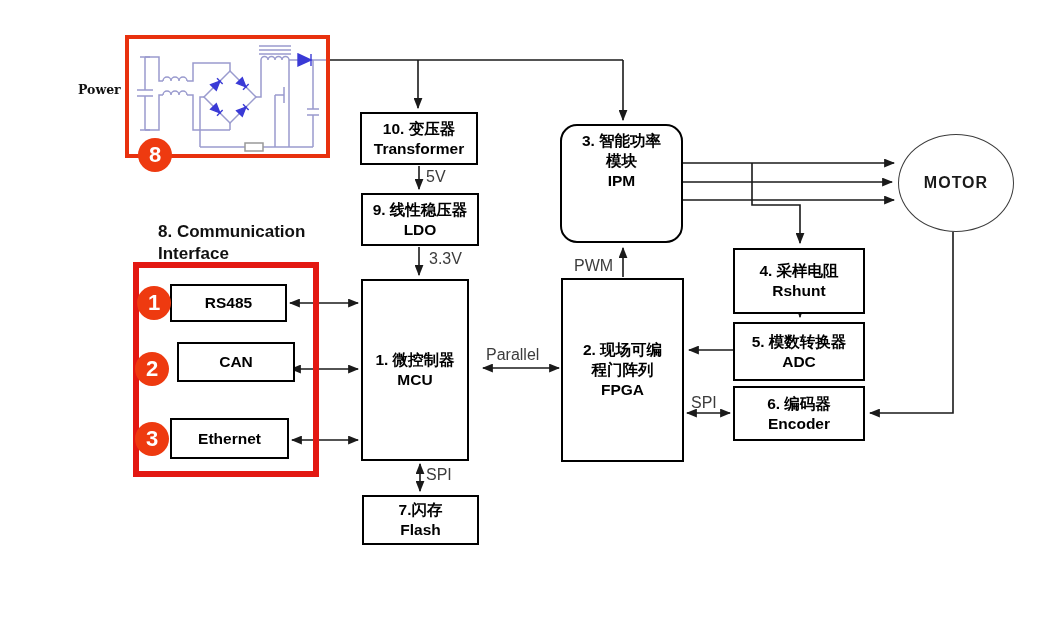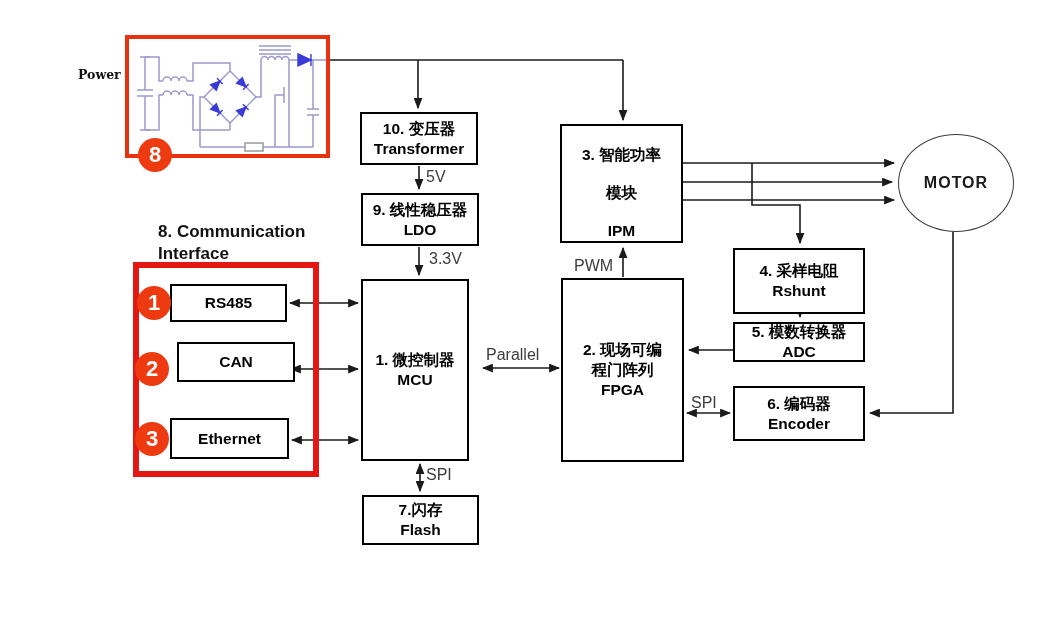--- a/index.html
+++ b/index.html
@@ -7,38 +7,38 @@
     position:relative;width:1044px;height:624px;background:#ffffff;overflow:hidden;
     font-family:"Liberation Sans","DejaVu Sans",sans-serif;
     border-bottom:1px solid #e3e3e3;
   }
   svg.overlay{position:absolute;left:0;top:0;z-index:1;pointer-events:none;}
   .block{
     position:absolute;z-index:3;background:#fff;border:2px solid #000;box-sizing:border-box;
     display:flex;flex-direction:column;align-items:center;justify-content:center;
     font-weight:bold;font-size:15.5px;line-height:1.28;text-align:center;color:#000;
   }
-  .block.topalign{justify-content:space-between;padding-top:19px;}
+  .block.topalign{justify-content:flex-start;padding-top:5px;border-radius:17px;}
   .motor{
     position:absolute;z-index:3;background:#fff;border:1.5px solid #3c3c3c;border-radius:50%;
     box-sizing:border-box;display:flex;align-items:center;justify-content:center;
     font-weight:bold;font-size:16px;letter-spacing:1px;color:#1a1a1a;
   }
   .redframe{position:absolute;box-sizing:border-box;background:transparent;z-index:2;}
   .power-frame{border:4px solid #e8310e;}
   .comm-frame{border:6px solid #e31812;}
   .badge{
     position:absolute;z-index:6;width:34px;height:34px;border-radius:50%;
     background:#ee3a10;color:#fff;font-weight:bold;font-size:22px;
     display:flex;align-items:center;justify-content:center;line-height:1;
   }
   .clabel{position:absolute;z-index:4;font-size:16px;color:#3c3c3c;white-space:nowrap;}
   .powerlabel{
     position:absolute;z-index:4;font-family:"DejaVu Serif","Liberation Serif",serif;
-    font-weight:bold;font-size:12.5px;color:#111;
+    font-weight:bold;font-size:12.5px;color:#111;margin-top:15px;
   }
   .commtitle{
     position:absolute;z-index:4;font-weight:bold;font-size:17px;line-height:22px;color:#111;margin-top:8px;
   }
   .schematic{position:absolute;z-index:1;}
 </style>
 </head>
 <body>
 
 <div class="stage">
@@ -177,21 +177,21 @@
   </div>
   <div class="block topalign" style="left:560px;top:124px;width:123px;height:119px">
     <div>3. 智能功率</div>
     <div>模块</div>
     <div>IPM</div>
   </div>
   <div class="block" style="left:733px;top:248px;width:132px;height:66px">
     <div>4. 采样电阻</div>
     <div>Rshunt</div>
   </div>
-  <div class="block" style="left:733px;top:322px;width:132px;height:40px">
+  <div class="block" style="left:733px;top:322px;width:132px;height:59px">
     <div>5. 模数转换器</div>
     <div>ADC</div>
   </div>
   <div class="block" style="left:733px;top:386px;width:132px;height:55px">
     <div>6. 编码器</div>
     <div>Encoder</div>
   </div>
   <div class="block" style="left:362px;top:495px;width:117px;height:50px">
     <div>7.闪存</div>
     <div>Flash</div>

